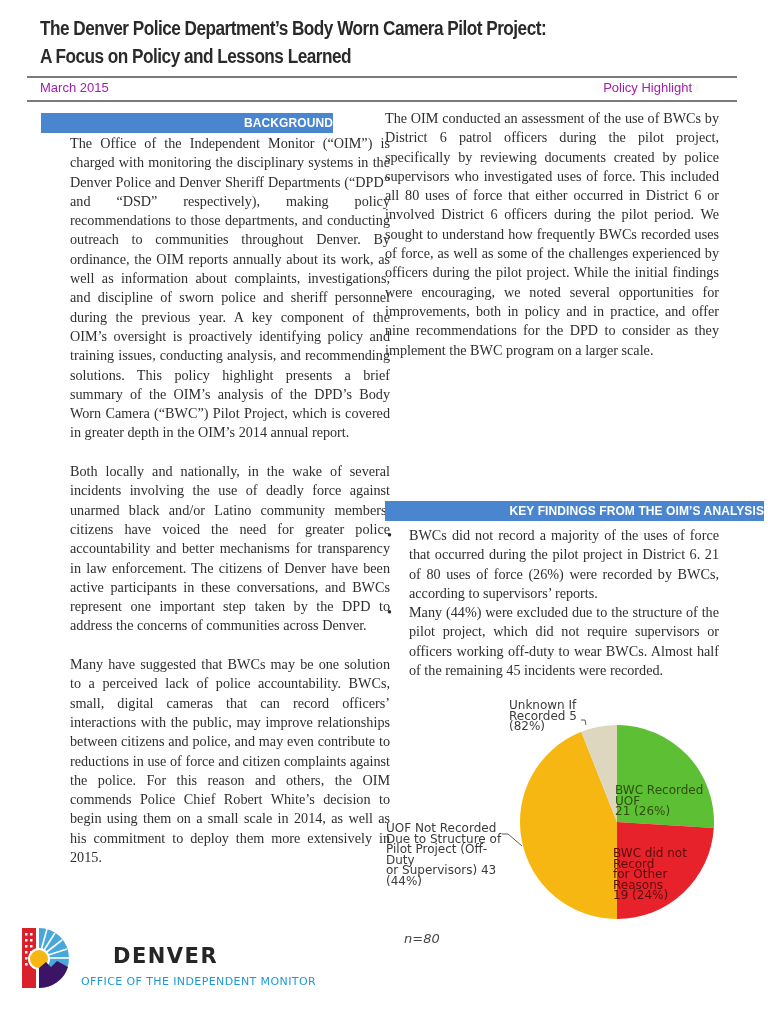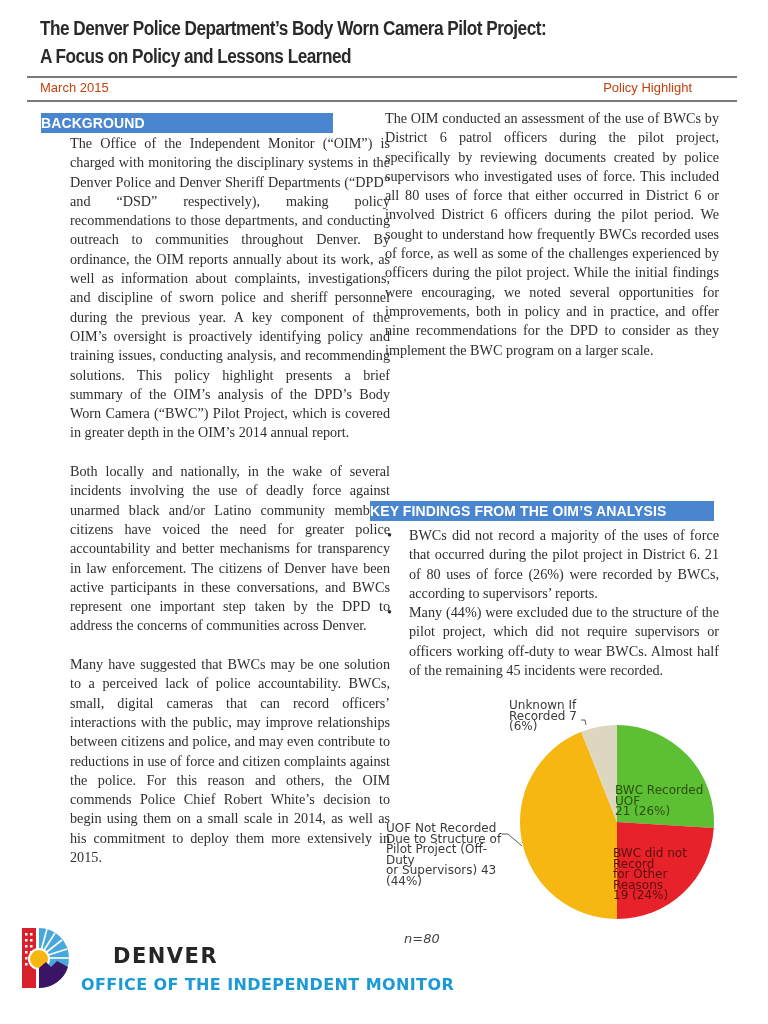--- a/index.html
+++ b/index.html
@@ -14,27 +14,27 @@
     font-family: "Liberation Sans", "DejaVu Sans", sans-serif;
     font-weight: bold; font-size: 20px; line-height: 28px;
     color: #2a2a2a; letter-spacing: -0.6px;
     transform: scaleX(0.86); transform-origin: left top;
     white-space: nowrap;
   }
   .rule { position: absolute; left: 27px; width: 710px; height: 0; border-top: 2px solid #7a7a7a; }
   .meta {
     position: absolute; top: 80px;
     font-family: "Liberation Sans", "DejaVu Sans", sans-serif;
-    font-size: 13px; color: #c2410c; line-height: 16px;
+    font-size: 13px; color: #a21caf; line-height: 16px;
   }
   .section-bar {
     position: absolute; height: 20px; background: #4a86d0;
-    color: #ffffff; text-align: left;
+    color: #ffffff; text-align: right;
     font-family: "Liberation Sans", "DejaVu Sans", sans-serif;
-    font-weight: bold; font-size: 14px; line-height: 20px;
+    font-weight: bold; font-size: 12px; line-height: 20px;
     letter-spacing: 0.1px;
   }
   .col { position: absolute; font-size: 14.2px; line-height: 19.3px; text-align: justify; color: #2e2e2e; }
   .col p { margin: 0 0 19.3px 0; }
   .bullets { list-style: none; margin: 0; padding: 0; }
   .bullets li { position: relative; padding-left: 24px; }
   .bullets li .dot { position: absolute; left: 2px; top: 0; }
   .chart { position: absolute; left: 380px; top: 690px; width: 370px; height: 260px; }
   .chart svg { position: absolute; left: 0; top: 0; }
   .lbl {
@@ -46,21 +46,21 @@
   .lbl.red { color: #5a0d0d; }
   .logo { position: absolute; left: 22px; top: 926px; width: 50px; height: 64px; }
   .logo-word {
     position: absolute; left: 82px; top: 944px;
     font-family: "DejaVu Sans", "Liberation Sans", sans-serif;
     font-weight: bold; font-size: 21px; letter-spacing: 1.5px; color: #262626; margin-left: 31px;
   }
   .logo-sub {
     position: absolute; left: 81px; top: 975px;
     font-family: "DejaVu Sans", "Liberation Sans", sans-serif;
-    font-weight: bold; font-size: 16px; letter-spacing: 0.4px; color: #1c9ad6;
+    font-weight: normal; font-size: 11px; letter-spacing: 0.4px; color: #1c9ad6;
     white-space: nowrap;
     text-align: right;
   }
   .nlabel {
     position: absolute; left: 404px; top: 931px;
     font-family: "DejaVu Sans", "Liberation Sans", sans-serif;
     font-size: 13px; color: #444; font-style: italic;
   }
 </style>
 </head>
@@ -78,21 +78,21 @@
 <div class="section-bar" style="left:41px; top:113px; width:292px;">BACKGROUND</div>
 <div class="col" style="left:41px; top:134px; width:320px;margin-left:29px;">
   <p>The Office of the Independent Monitor (“OIM”) is charged with monitoring the disciplinary systems in the Denver Police and Denver Sheriff Departments (“DPD” and “DSD” respectively), making policy recommendations to those departments, and conducting outreach to communities throughout Denver.  By ordinance, the OIM reports annually about its work, as well as information about complaints, investigations, and discipline of sworn police and sheriff personnel during the previous year.  A key component of the OIM’s oversight is proactively identifying policy and training issues, conducting analysis, and recommending solutions. This policy highlight presents a brief summary of the OIM’s analysis of the DPD’s Body Worn Camera (“BWC”) Pilot Project, which is covered in greater depth in the OIM’s 2014 annual report.</p>
   <p>Both locally and nationally, in the wake of several incidents involving the use of deadly force against unarmed black and/or Latino community members, citizens have voiced the need for greater police accountability and better mechanisms for transparency in law enforcement. The citizens of Denver have been active participants in these conversations, and BWCs represent one important step taken by the DPD to address the concerns of communities across Denver.</p>
   <p>Many have suggested that BWCs may be one solution to a perceived lack of police accountability. BWCs, small, digital cameras that can record officers’ interactions with the public, may improve relationships between citizens and police, and may even contribute to reductions in use of force and citizen complaints against the police. For this reason and others, the OIM commends Police Chief Robert White’s decision to begin using them on a small scale in 2014, as well as his commitment to deploy them more extensively in 2015.</p>
 </div>
 
 <div class="col" style="left:385px; top:109px; width:334px;">
   <p>The OIM conducted an assessment of the use of BWCs by District 6 patrol officers during the pilot project, specifically by reviewing documents created by police supervisors who investigated uses of force.  This included all 80 uses of force that either occurred in District 6 or involved District 6 officers during the pilot period. We sought to understand how frequently BWCs recorded uses of force, as well as some of the challenges experienced by officers during the pilot project.  While the initial findings were encouraging, we noted several opportunities for improvements, both in policy and in practice, and offer nine recommendations for the DPD to consider as they implement the BWC program on a larger scale.</p>
 </div>
-<div class="section-bar" style="left:370px; top:501px; width:344px;">KEY FINDINGS FROM THE OIM’S ANALYSIS</div>
+<div class="section-bar" style="left:385px; top:501px; width:379px;">KEY FINDINGS FROM THE OIM’S ANALYSIS</div>
 <div class="col" style="left:385px; top:526px; width:334px;">
   <ul class="bullets">
     <li>
       <span class="dot">•</span>
       <span>BWCs did not record a majority of the uses of force that occurred during the pilot project in District 6.  21 of 80 uses of force (26%) were recorded by BWCs, according to supervisors’ reports.</span>
     </li>
     <li>
       <span class="dot">•</span>
       <span>Many (44%) were excluded due to the structure of the pilot project, which did not require supervisors or officers working off-duty to wear BWCs.  Almost half of the remaining 45 incidents were recorded.</span>
     </li>
@@ -104,21 +104,21 @@
     <path d="M617,822 L617,725 A97,97 0 0 1 713.8,828.1 Z" fill="#5cbf34"></path>
     <path d="M617,822 L713.8,828.1 A97,97 0 0 1 617,919 Z" fill="#e8222a"></path>
     <path d="M617,822 L617,919 A97,97 0 0 1 581.3,731.8 Z" fill="#f6b712"></path>
     <path d="M617,822 L581.3,731.8 A97,97 0 0 1 617,725 Z" fill="#ddd7bf"></path>
     <polyline points="581,720 585,720 586,725" fill="none" stroke="#333" stroke-width="0.8"></polyline>
     <polyline points="502,834 508,834 522,846" fill="none" stroke="#333" stroke-width="0.8"></polyline>
   </svg>
 
   <div class="lbl" style="left:129px; top:10px; width:80px;">
     <div>Unknown If</div>
-    <div>Recorded 7 (6%)</div>
+    <div>Recorded 5 (82%)</div>
   </div>
   <div class="lbl" style="left:6px; top:88px; width:126px;margin-top:45px;">
     <div>UOF Not Recorded</div>
     <div>Due to Structure of</div>
     <div>Pilot Project (Off-Duty</div>
     <div>or Supervisors) 43</div>
     <div>(44%)</div>
   </div>
   <div class="lbl green" style="left:235px; top:95px; width:96px;">
     <div>BWC Recorded UOF</div>

